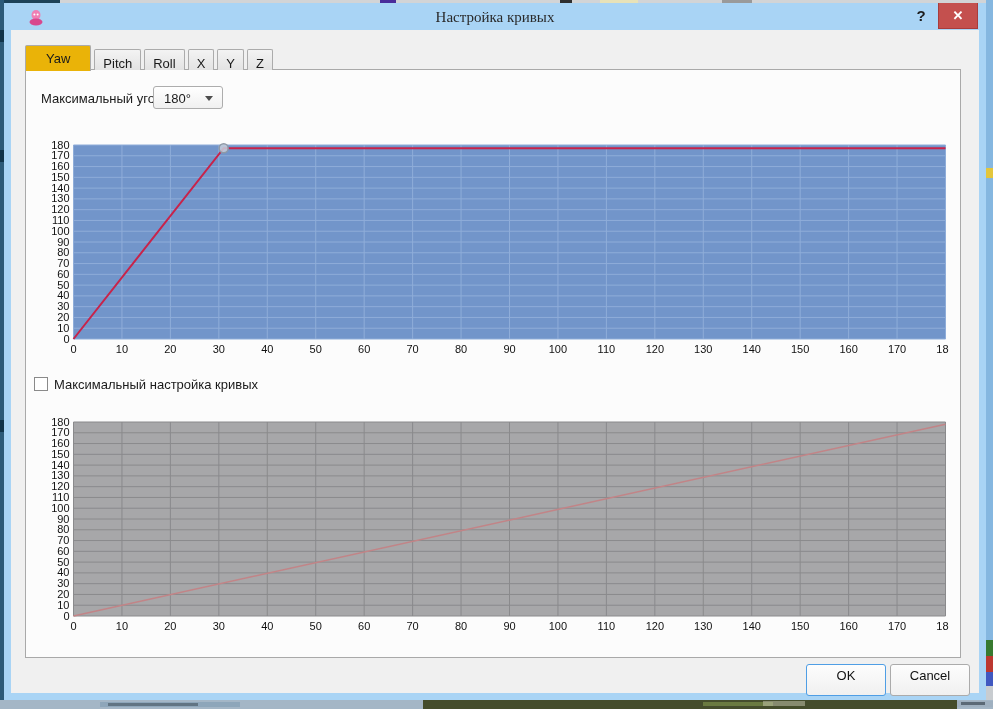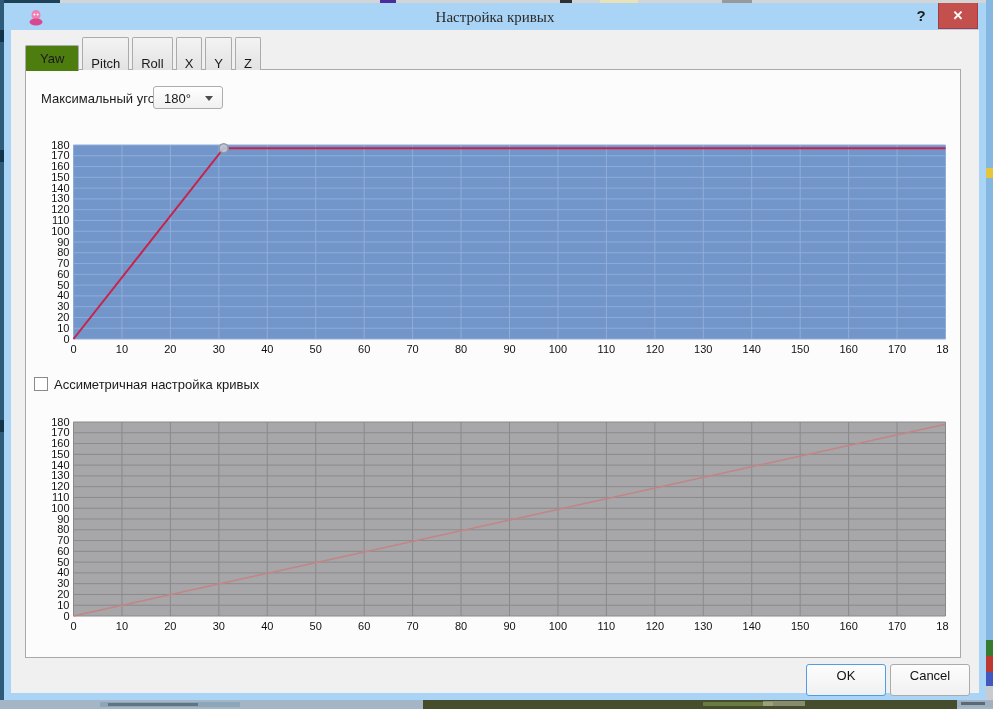--- a/index.html
+++ b/index.html
@@ -41,24 +41,24 @@
   .title { position:absolute; left:0; right:0; top:6px; text-align:center; font-size:15px; color:#2a2a2a;font-family:Liberation Serif, serif; }
   .help-btn { position:absolute; right:56px; top:4px; width:18px; height:20px; text-align:center;
               font-size:15px; font-weight:bold; color:#1d1d1d; cursor:default; }
   .close-btn { position:absolute; right:8px; top:0; width:40px; height:26px; background:#c4504e;
                border:1px solid #a83c3c; border-top:none; color:#fff; text-align:center;
                line-height:25px; font-size:13px; font-weight:bold; }
   .client { position:absolute; left:7px; right:7px; top:27px; bottom:7px; background:#f0f0f0; }
 
   
   .tabs { position:absolute; left:14px; top:13px; height:27px; display:flex; align-items:flex-end; z-index:3; }
-  .tab { height:21px; line-height:20px; padding:16px 8px; margin-right:3px; font-size:13px; color:#1a1a1a;
+  .tab { height:21px; line-height:20px; padding:4px 8px; margin-right:3px; font-size:13px; color:#1a1a1a;
          background:linear-gradient(#f3f3f3,#e3e3e3); border:1px solid #ababab; border-bottom:none;
          border-radius:2px 2px 0 0; }
-  .tab.active { height:26px; line-height:26px; padding:0 14px; background:#4d7c0f; margin-bottom:-1px; z-index:4;margin-top:8px; }
+  .tab.active { height:26px; line-height:26px; padding:0 20px; background:#eab308; margin-bottom:-1px; z-index:4;margin-top:8px; }
 
   .pane { position:absolute; left:14px; top:39px; width:936px; height:589px;
           background:#fcfcfc; border:1px solid #a9a9a9; z-index:1; }
 
   .maxangle-label { position:absolute; left:15px; top:21px; font-size:13px; color:#1a1a1a; }
   .dropdown { position:absolute; left:127px; top:16px; width:70px; height:23px;
               border:1px solid #adadad; border-radius:3px; background:linear-gradient(#ffffff,#f0f0f0); }
   .dropdown .val { position:absolute; left:10px; top:4px; font-size:13px; color:#1a1a1a; }
   .dropdown .arrow { position:absolute; right:9px; top:9px; width:0; height:0;
                      border-left:4px solid transparent; border-right:4px solid transparent;
@@ -223,21 +223,21 @@
           <text x="766.1666666666667" y="214" text-anchor="middle" class="tick">150</text>
           <text x="814.6111111111111" y="214" text-anchor="middle" class="tick">160</text>
           <text x="863.0555555555555" y="214" text-anchor="middle" class="tick">170</text>
           <text x="911.5" y="214" text-anchor="middle" class="tick">180</text>
           <polyline points="39.5,200 189.67777777777778,9.233333333333348 911.5,9.233333333333348" fill="none" stroke="#c8234a" stroke-width="2"></polyline>
           <circle cx="189.67777777777778" cy="9.233333333333348" r="4.5" fill="#c6cedb" fill-opacity="0.85" stroke="#8f99a6" stroke-width="1.5"></circle>
         </svg>
 
       <div class="checkbox-row">
         <span class="checkbox-box"></span>
-        <span class="checkbox-label">Ассиметричная настройка кривых</span>
+        <span class="checkbox-label">Максимальный настройка кривых</span>
       </div>
 
       <svg id="chart1" class="chart" viewBox="0 0 915 218">
           <rect x="39.5" y="6" width="872" height="194" fill="#a7a7a9"></rect>
           <line x1="39.5" x2="911.5" y1="200" y2="200" stroke="#8a8a8c" stroke-width="1"></line>
           <line x1="39.5" x2="911.5" y1="189.22222222222223" y2="189.22222222222223" stroke="#8a8a8c" stroke-width="1"></line>
           <line x1="39.5" x2="911.5" y1="178.44444444444446" y2="178.44444444444446" stroke="#8a8a8c" stroke-width="1"></line>
           <line x1="39.5" x2="911.5" y1="167.66666666666669" y2="167.66666666666669" stroke="#8a8a8c" stroke-width="1"></line>
           <line x1="39.5" x2="911.5" y1="156.88888888888889" y2="156.88888888888889" stroke="#8a8a8c" stroke-width="1"></line>
           <line x1="39.5" x2="911.5" y1="146.11111111111111" y2="146.11111111111111" stroke="#8a8a8c" stroke-width="1"></line>

